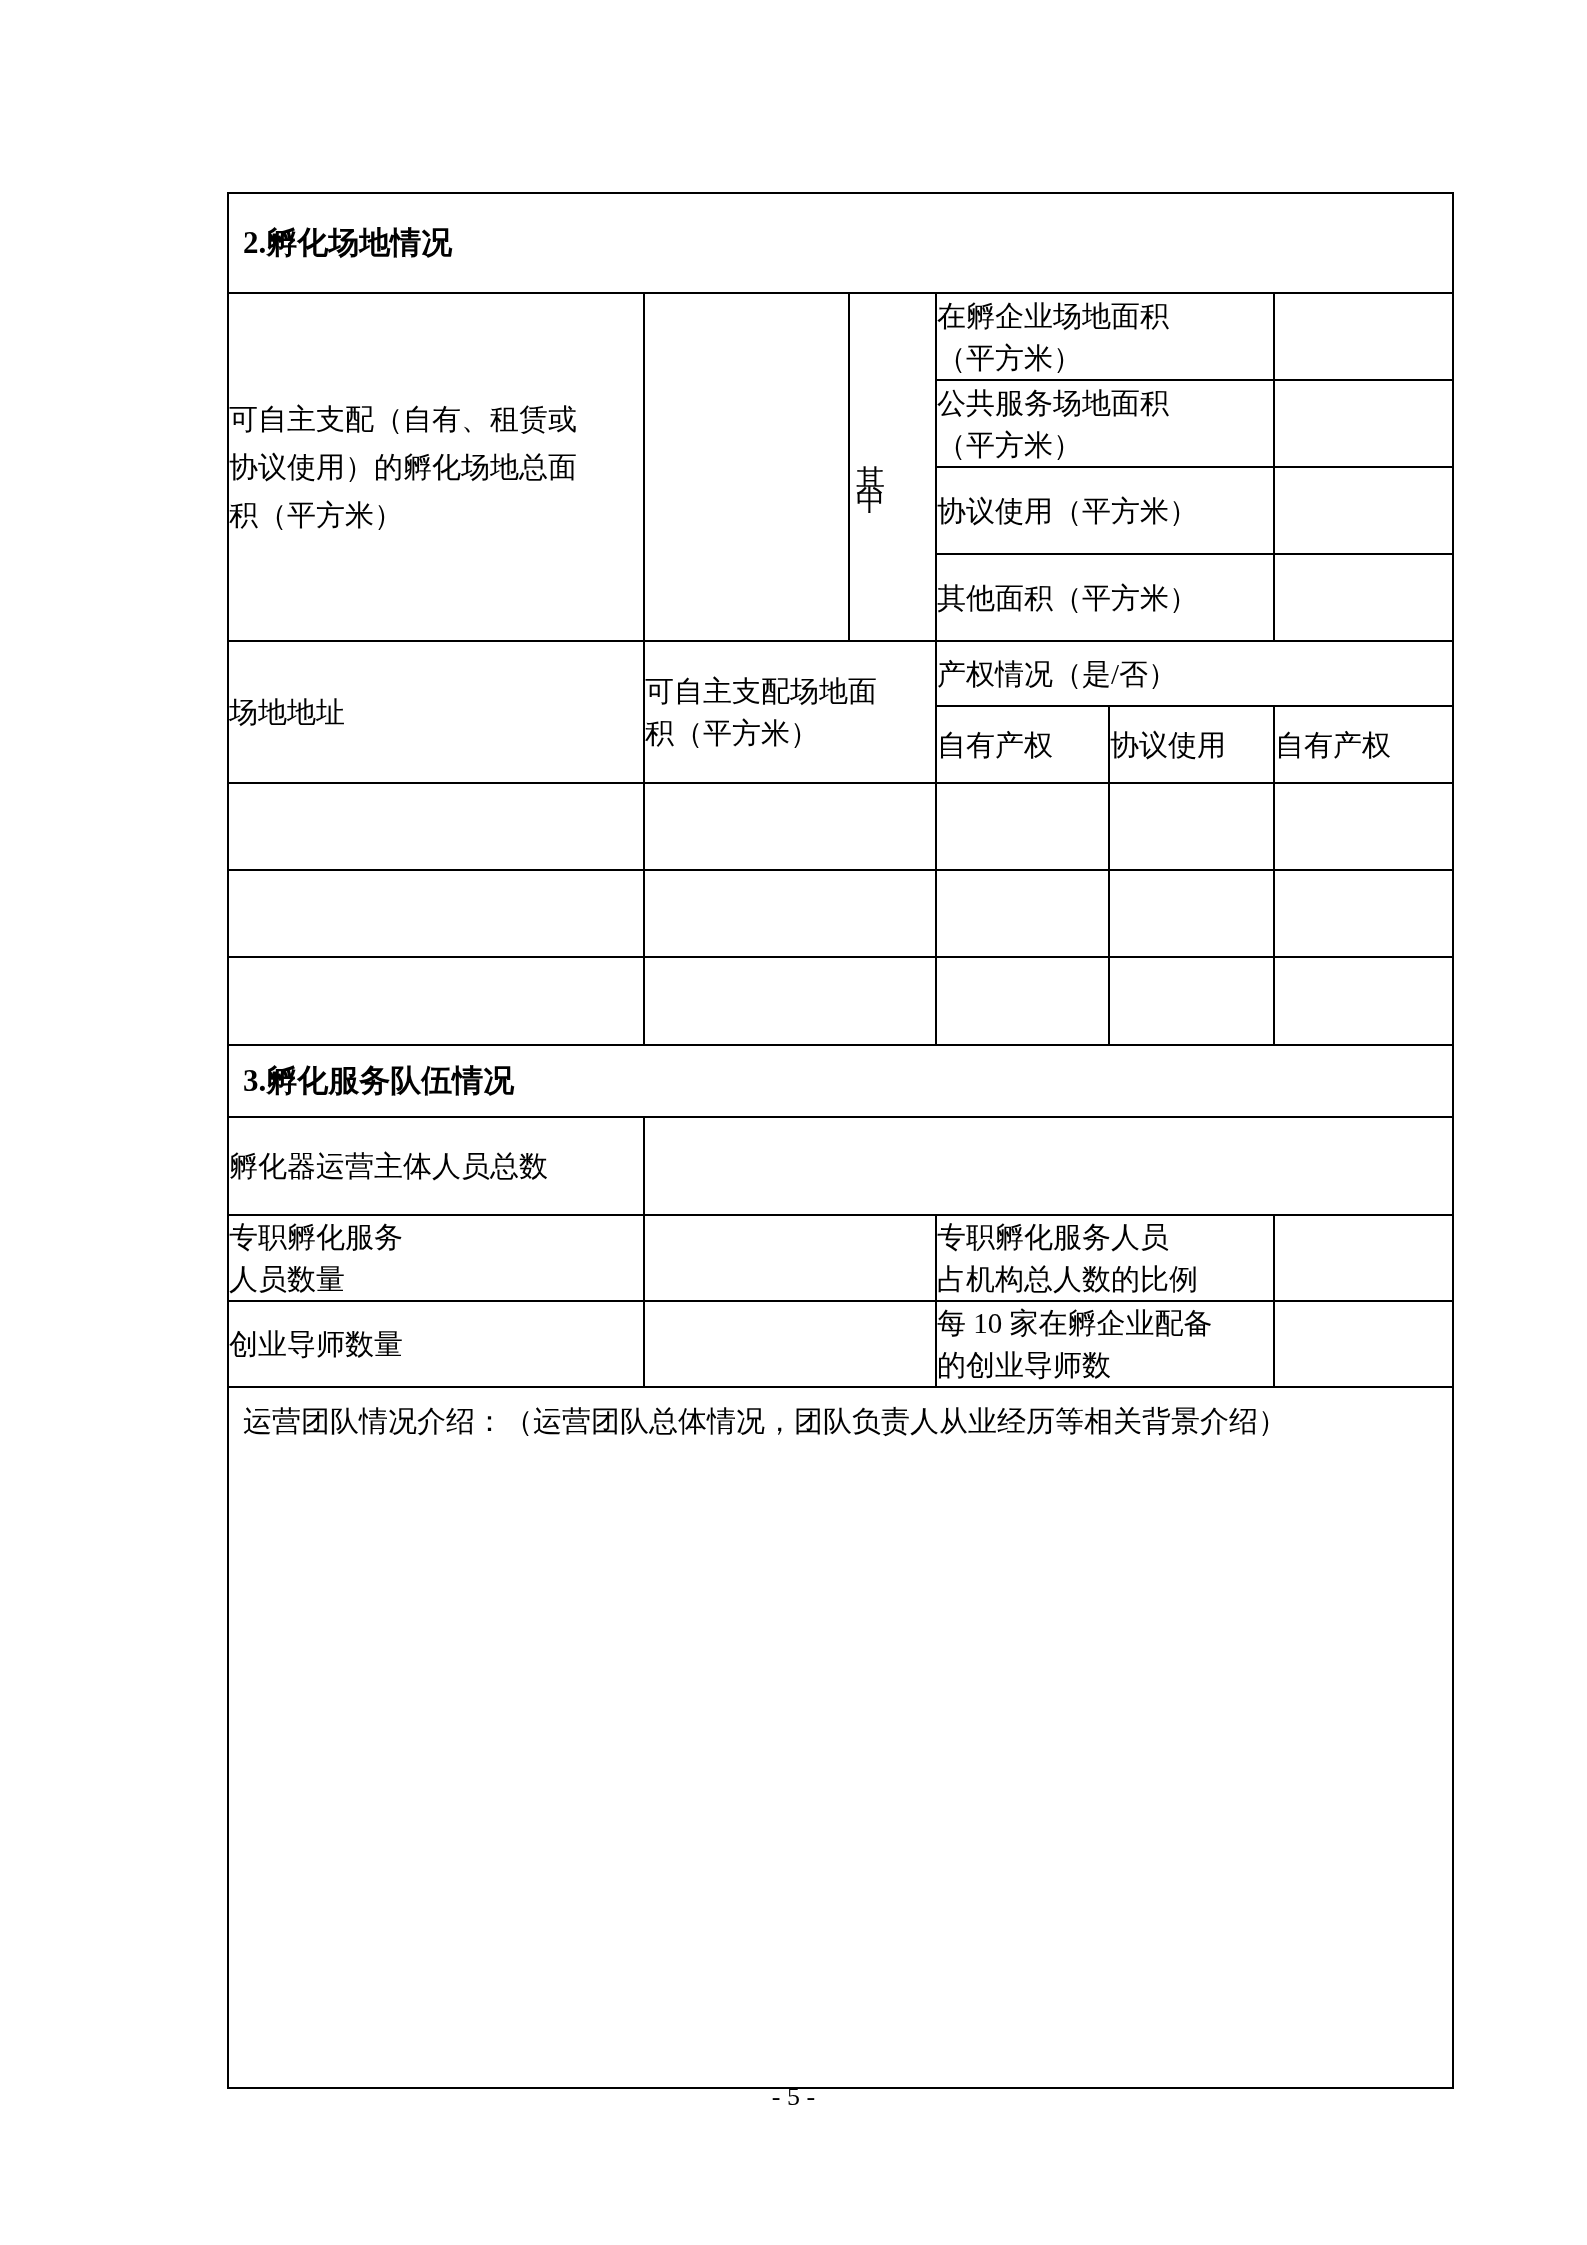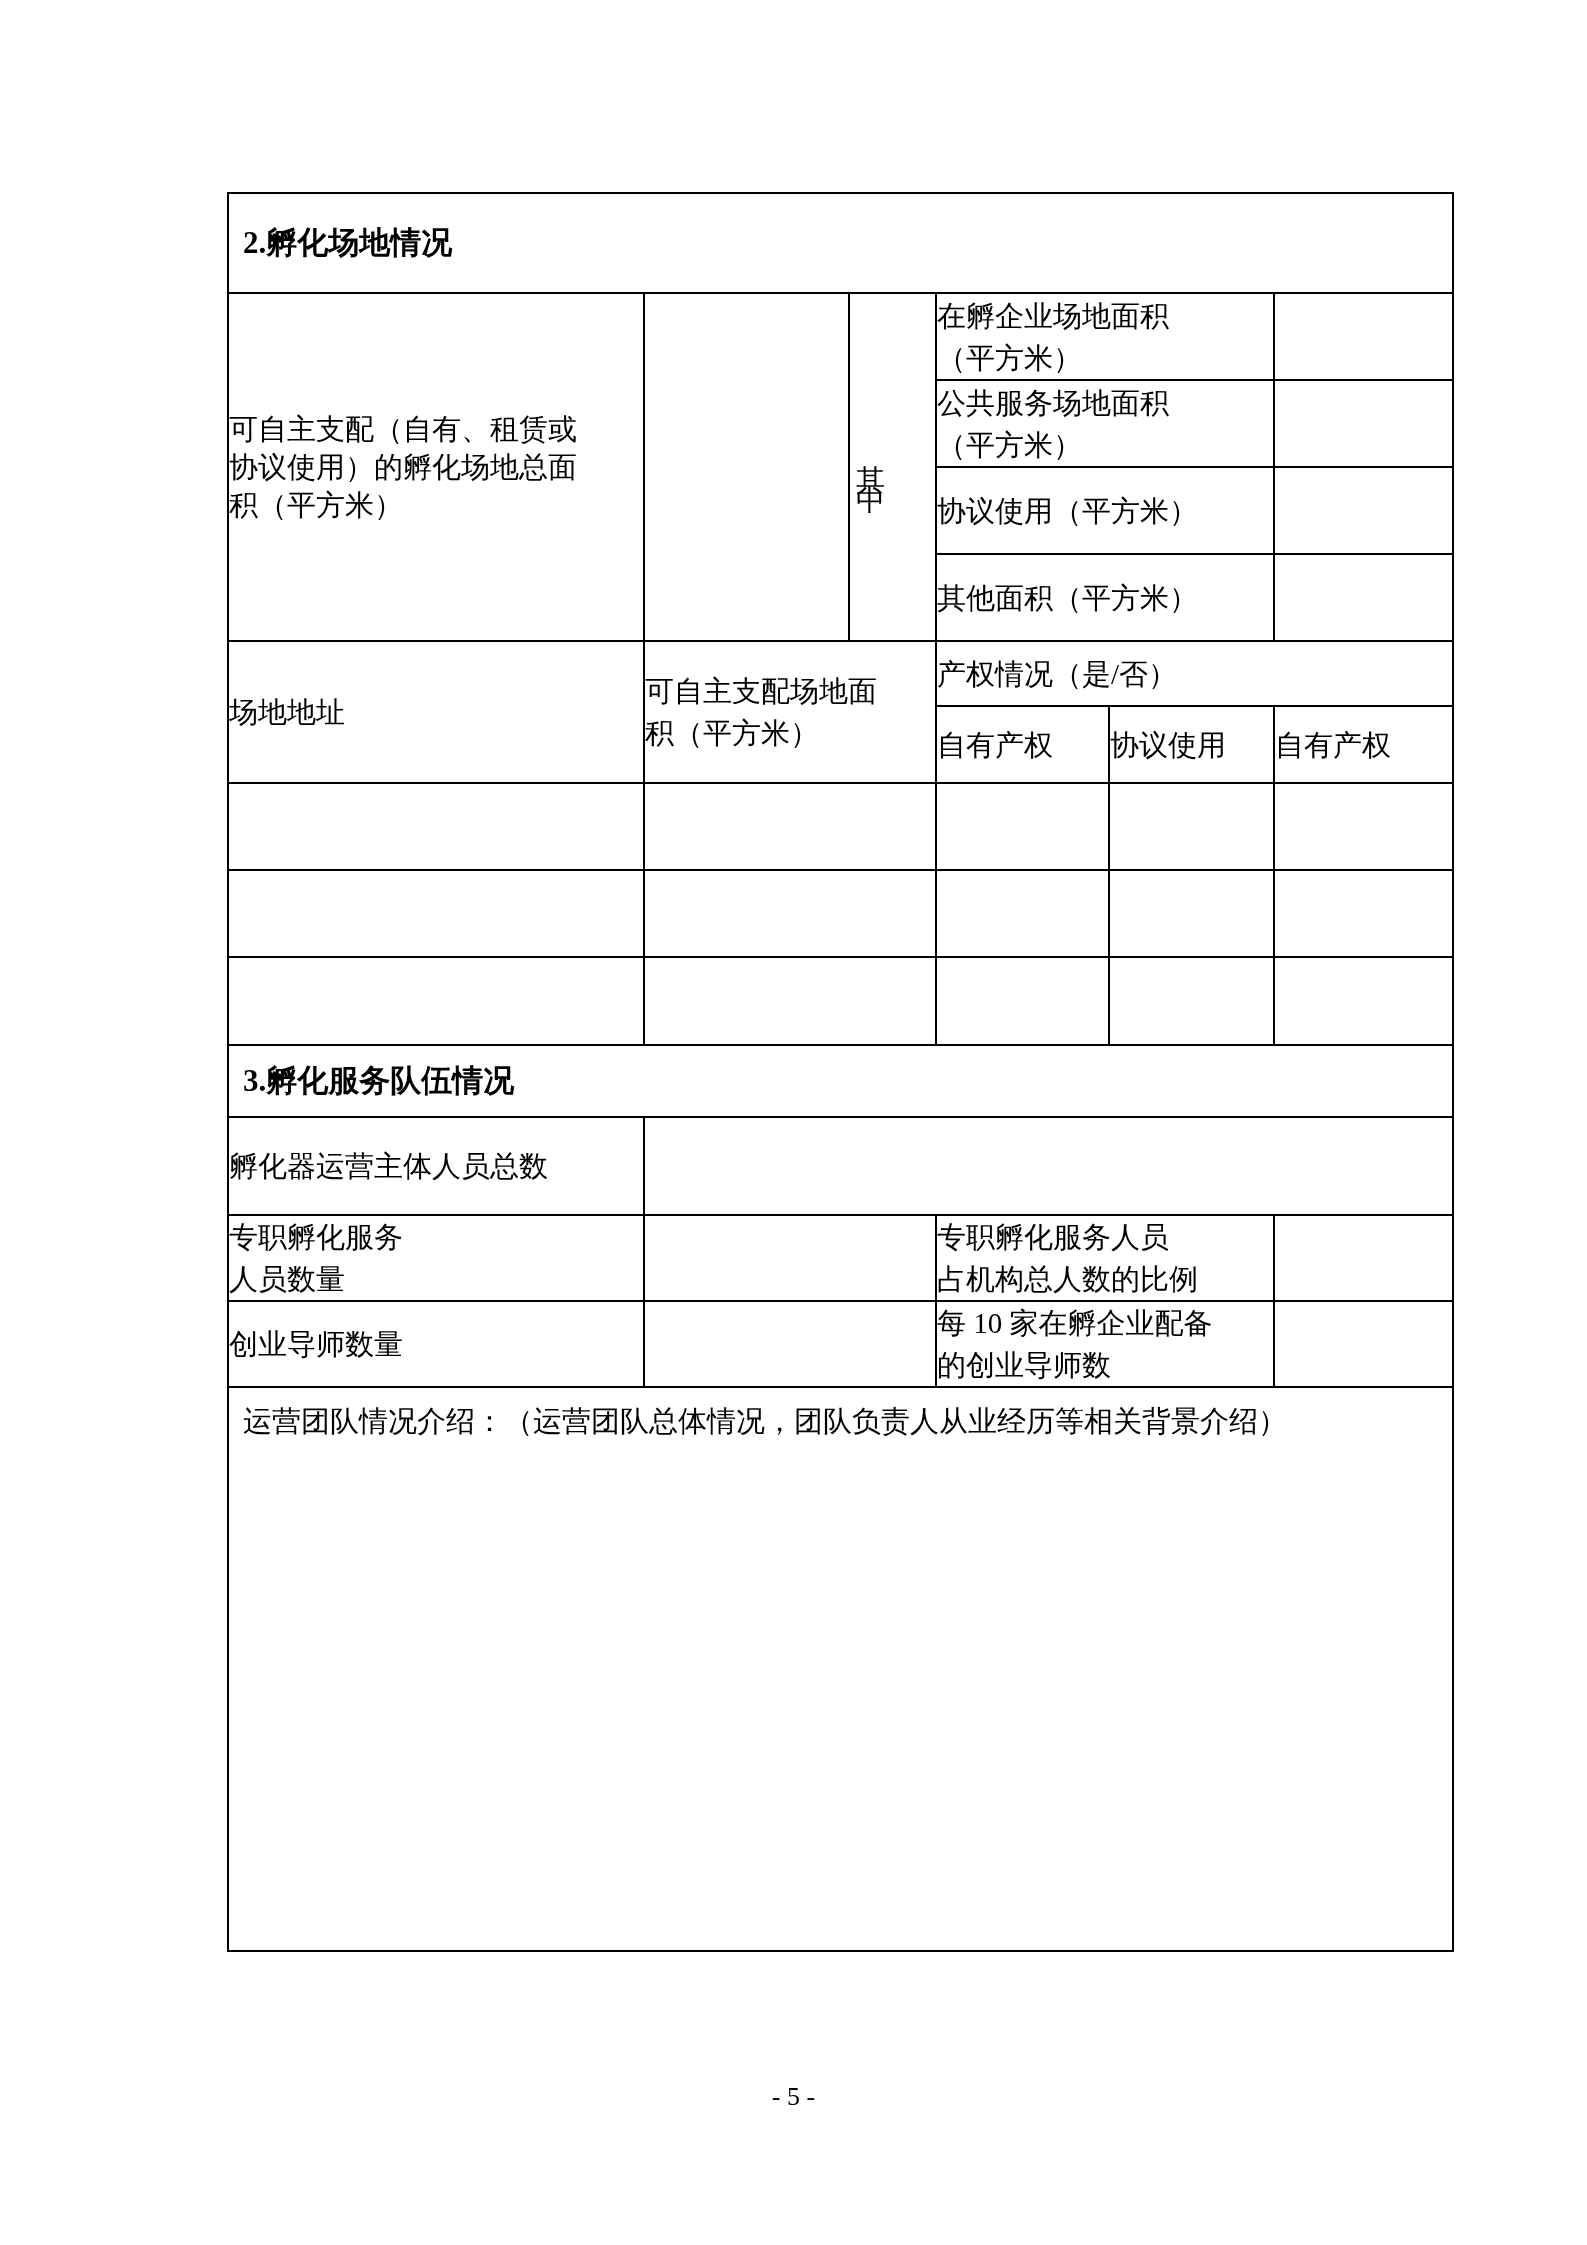--- a/index.html
+++ b/index.html
@@ -27,21 +27,21 @@
     padding: 0;
     overflow: hidden;
   }
   td.pre { white-space: pre-line; }
   td.sec-title {
     text-align: left;
     font-weight: bold;
     font-size: 31px;
     padding-left: 14px;
   }
-  td.total-label { line-height: 38px; }
+  td.total-label { line-height: 48px; }
   span.vert {
     display: inline-block;
     writing-mode: vertical-rl;
     text-orientation: upright;
     letter-spacing: 20px;
   }
   td.intro {
     text-align: left;
     vertical-align: top;
     padding: 12px 14px;
@@ -150,19 +150,19 @@
   </tr>
 
   <tr style="height:84px">
     <td>创业导师数量</td>
     <td colspan="2"></td>
     <td colspan="2" class="pre">每 10 家在孵企业配备
 的创业导师数</td>
     <td></td>
   </tr>
 
-  <tr style="height:564px">
+  <tr style="height:701px">
     <td colspan="6" class="intro">运营团队情况介绍：（运营团队总体情况，团队负责人从业经历等相关背景介绍）</td>
   </tr>
 </tbody>
   </table>
 
 <div class="footer">- 5 -</div>
 
 </body></html>

